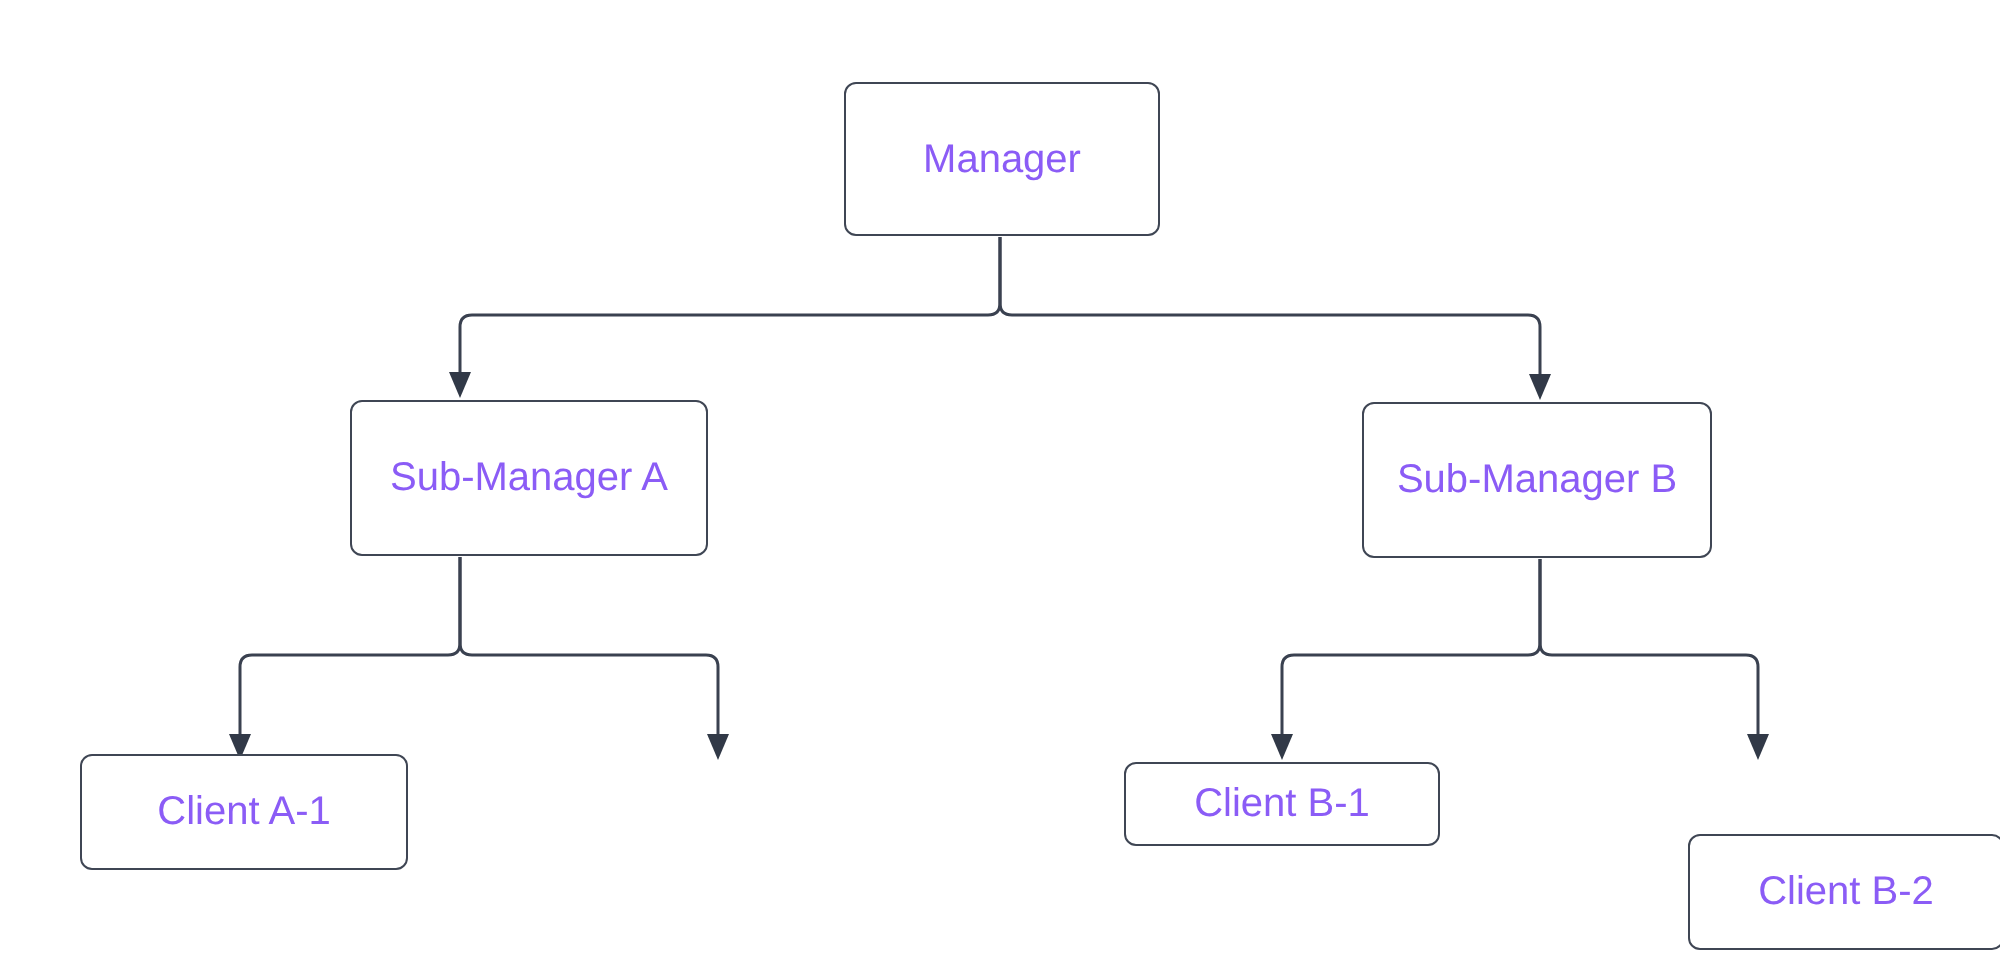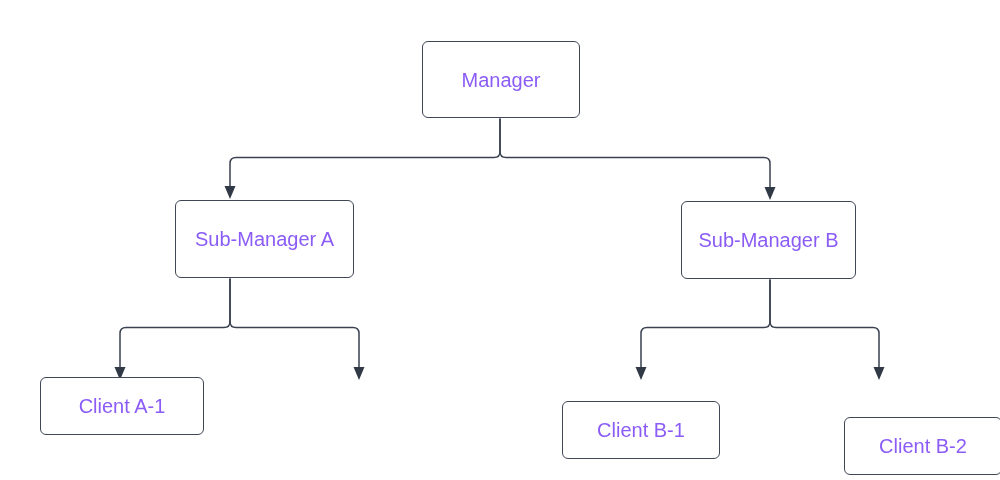--- a/index.html
+++ b/index.html
@@ -46,21 +46,21 @@
     line-height: 1;
     white-space: nowrap;
     text-align: center;
   }
   
   .node-manager   { left: 422px; top: 41px;  width: 158px; height: 77px; }
   .node-sub-a     { left: 135px; top: 200px; width: 179px; height: 78px; margin-left: 40px; }
   .node-sub-b     { left: 681px; top: 201px; width: 175px; height: 78px; }
   .node-client-a1 { left: 40px;  top: 377px; width: 164px; height: 58px; }
   .node-client-a2 { left: 280px; top: 381px; width: 158px; height: 58px; }
-  .node-client-b1 { left: 562px; top: 401px; width: 158px; height: 58px; }
+  .node-client-b1 { left: 562px; top: 381px; width: 158px; height: 42px; }
   .node-client-b2 { left: 844px; top: 381px; width: 158px; height: 58px; margin-top: 36px; }
 </style>
 </head>
 <body>
 
 <div class="canvas">
 
   <svg class="connectors" viewBox="0 0 1000 480" xmlns="http://www.w3.org/2000/svg" aria-hidden="true">
 
     <g>

